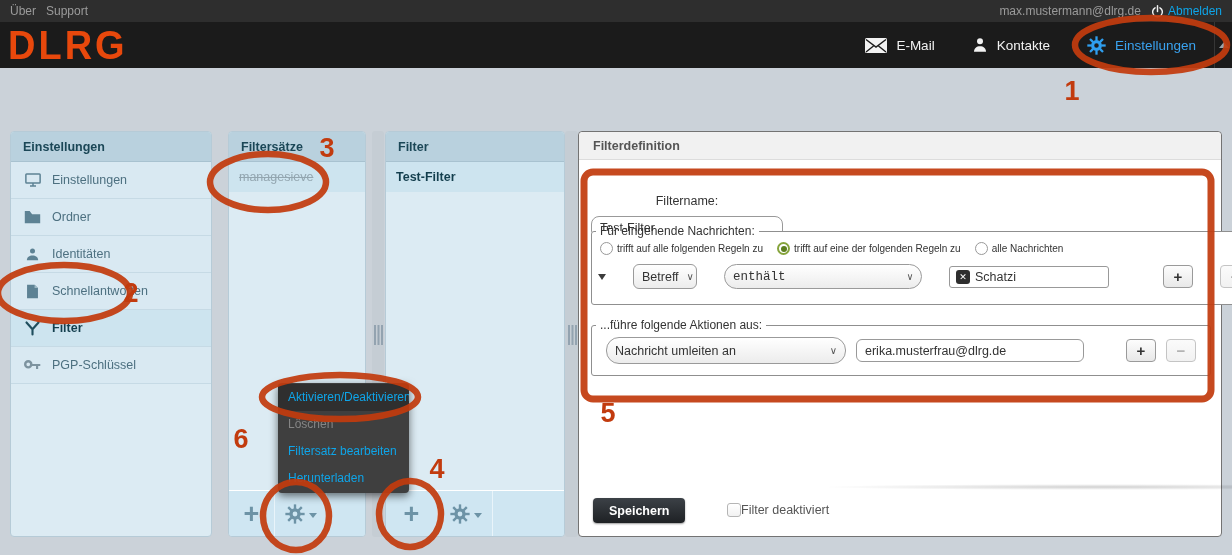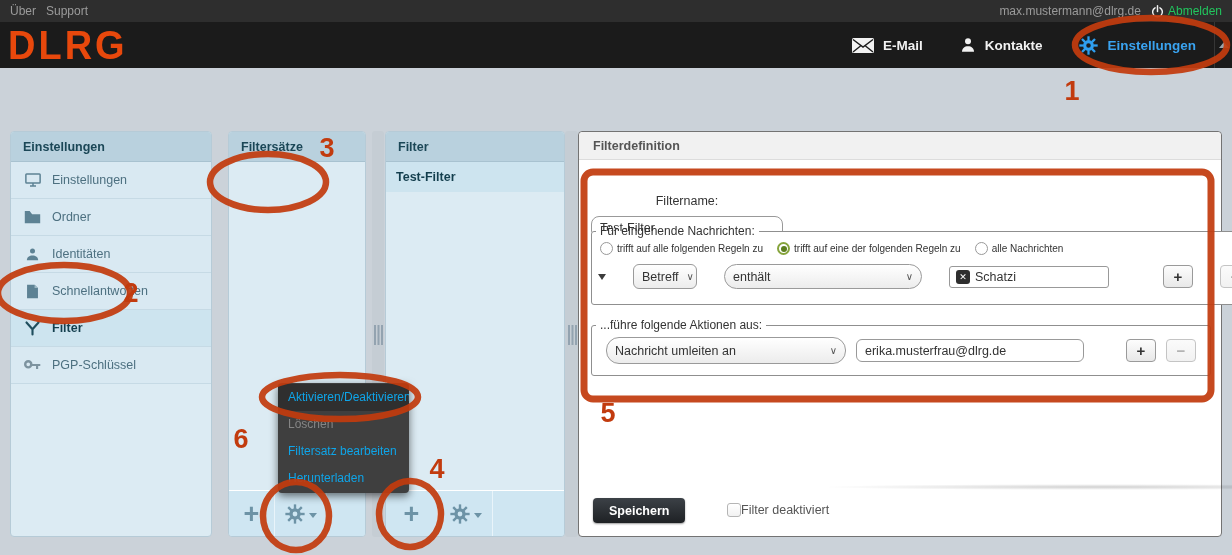--- a/index.html
+++ b/index.html
@@ -6,30 +6,30 @@
   html,body { width:1232px; height:555px; }
   body { font-family:"Liberation Sans", sans-serif; background:#cbd2d9; overflow:hidden; }
   #app { position:relative; width:1232px; height:555px; background:#cbd2d9; }
 
   
   .topstrip { position:absolute; top:0; left:0; width:1232px; height:22px; background:#2e2e2e;
               display:flex; align-items:center; font-size:12px; color:#9b9b9b; }
   .topstrip .lnk { margin-left:10px; cursor:pointer; }
   .topstrip .right { margin-left:auto; display:flex; align-items:center; gap:10px; margin-right:10px; }
   .topstrip .email { color:#9b9b9b; }
-  .topstrip .logout { color:#22c55e; display:flex; align-items:center; gap:4px; cursor:pointer; }
+  .topstrip .logout { color:#0ea5e9; display:flex; align-items:center; gap:4px; cursor:pointer; }
 
   
   .taskbar { position:absolute; top:22px; left:0; width:1232px; height:46px; background:#1b1b1b;
              display:flex; align-items:center; }
   .logo { font-size:38px; font-weight:bold; letter-spacing:3px; color:#e8480c; margin-left:8px;
           transform:scaleY(1.05); line-height:40px; }
   .taskbtns { margin-left:auto; display:flex; align-items:center; height:46px; }
   .taskbtn { display:flex; align-items:center; gap:8px; color:#f2f2f2; font-size:13.5px;
-             padding:0 18px; height:46px; cursor:pointer;font-weight:bold; }
+             padding:0 18px; height:46px; cursor:pointer; }
   .taskbtn.active { color:#3aa3f0; }
   .collapse { width:18px; height:46px; border-left:1px solid #363636; display:flex; align-items:center;
               justify-content:center; cursor:pointer; }
   .tri-up { width:0; height:0; border-left:5px solid transparent; border-right:5px solid transparent;
             border-bottom:6px solid #9aa4ab; }
 
   
   .col { position:absolute; top:131px; height:406px; background:#dcebf3; border:1px solid #b6cbd7;
          border-radius:4px; overflow:hidden; }
   .col-header { height:30px; background:#b9d1de; border-bottom:1px solid #a8c2d0; color:#1b4757;
@@ -226,20 +226,21 @@
             <path fill-rule="evenodd" d="M6 1a6 6 0 1 0 0 12A6 6 0 0 0 6 1zm0 3.4a2.6 2.6 0 1 1 0 5.2 2.6 2.6 0 0 1 0-5.2z" fill="#7d939f"></path>
             <path d="M10 6.5h13v3h-3v4h-3v-4h-7z" fill="#7d939f"></path>
           </svg>
       </span>
       <span>PGP-Schlüssel</span>
     </div>
   </div>
 
   <div class="col" style="left:228px; width:138px; background:#dcebf3;">
     <div class="col-header">Filtersätze</div>
+    <div class="listrow sel strike">managesieve</div>
     <div class="col-footer">
       <div class="fcell" style="width:46px;">
         <span class="plus-glyph">+</span>
       </div>
       <div class="fcell" style="width:52px;">
         <span>
           <svg class="ic" width="22" height="22" viewBox="0 0 24 24">
               <g fill="#6d93a6">
                 <rect x="10.7" y="1.5" width="2.6" height="5"></rect>
                 <rect x="10.7" y="1.5" width="2.6" height="5" transform="rotate(45 12 12)"></rect>
@@ -313,21 +314,21 @@
         <span class="radio-lab">trifft auf eine der folgenden Regeln zu</span>
         <span class="radio"></span>
         <span class="radio-lab">alle Nachrichten</span>
       </div>
       <div style="display:flex; align-items:center; margin:9px 14px 0 6px; gap:27px;">
         <span style="width:0;height:0;border-left:4.5px solid transparent;border-right:4.5px solid transparent;border-top:6px solid #3c3c3c;"></span>
         <div class="selectbox" style="width:64px;">
           <span>Betreff</span>
           <span class="chev">∨</span>
         </div>
-        <div class="selectbox pill" style="width:198px;">
+        <div class="selectbox pill" style="width:198px;font-family:Liberation Mono, monospace;">
           <span>enthält</span>
           <span class="chev">∨</span>
         </div>
         <div style="display:flex; align-items:center; gap:5px; border:1px solid #999; border-radius:3px; height:22px; padding:0 6px; width:160px; background:#fff;">
           <span class="modbadge">✕</span>
           <span style="font-size:12.5px; color:#333;">Schatzi</span>
         </div>
         <span style="flex:1;"></span>
         <div class="btnpm">+</div>
         <div class="btnpm disabled">−</div>

